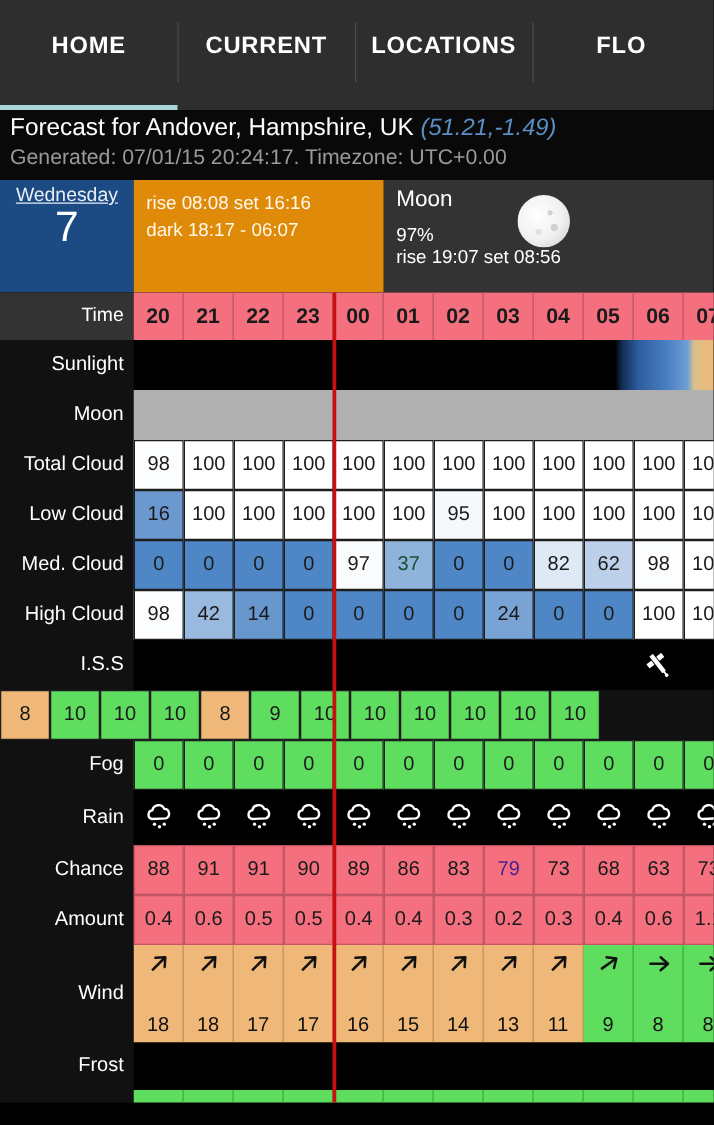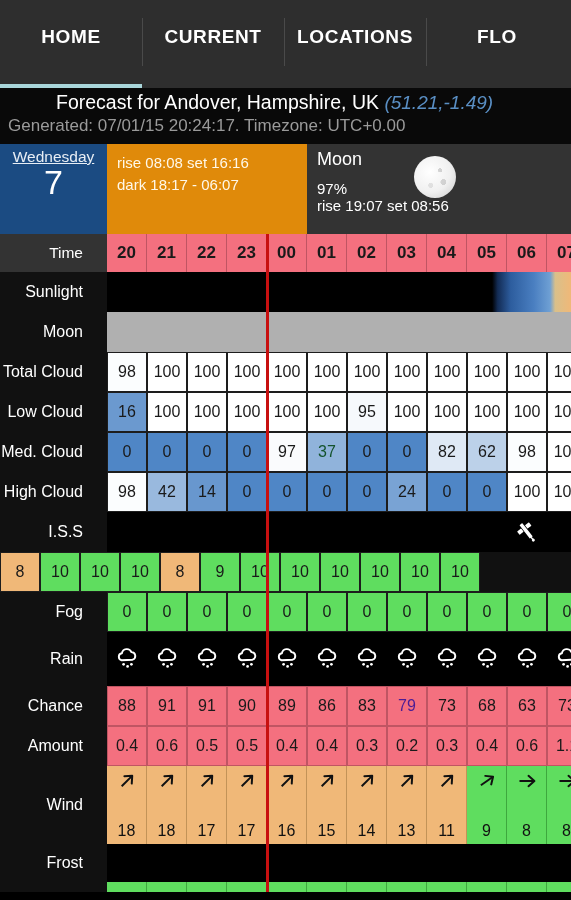--- a/index.html
+++ b/index.html
@@ -25,21 +25,21 @@
     content:""; position:absolute; left:0; top:18px;
     width:1px; height:48px; background:#4a4a4a;
   }
   .tab.active::after {
     content:""; position:absolute; left:0; right:0; bottom:0;
     height:4px; background:#a9d6da;
   }
 
   
   #titlebar { background:#090909; padding:3px 8px 6px 8px; height:56px; }
-  #fc-line { font-size:19.5px; white-space:nowrap;margin-left:48px; }
+  #fc-line { font-size:19.5px; white-space:nowrap; }
   #fc-title { color:#fff; }
   #fc-coords { color:#5a8fc4; font-style:italic; font-size:19px; }
   #fc-gen { color:#9a9a9a; font-size:17px; margin-top:2px; white-space:nowrap; }
 
   
   #infostrip { display:flex; height:90px; }
   #daybox {
     width:107px; background:#1b4b82;
     display:flex; flex-direction:column; align-items:center;
     justify-content:flex-start; padding-top:4px;
@@ -64,41 +64,41 @@
       radial-gradient(circle at 40% 70%, rgba(160,160,160,.25) 0 6%, rgba(0,0,0,0) 7%),
       radial-gradient(circle at 38% 38%, #ffffff 0%, #f0f0f0 55%, #c9c9c9 100%);
   }
 
   
   #grid { position:relative; background:#111; }
   .row { display:flex; position:relative; }
   .lbl {
     width:107px; flex:0 0 107px;
     display:flex; align-items:center; justify-content:flex-end;
-    padding-right:24px; font-size:16px; color:#fff; background:#111;
+    padding-right:8px; font-size:16px; color:#fff; background:#111;
   }
   .lbl.hdr { background:#333333; font-size:15.5px; }
   .cells { display:flex; flex:1; }
   .c {
     width:40px; flex:0 0 40px;
     display:flex; align-items:center; justify-content:center;
     font-size:16px; color:#1a1a1a;
     border-right:1px solid #222;
   }
 
   .row.time   { height:38px; }
   .row.time .c { background:#f4707f; color:#1a1a1a; font-weight:bold; font-size:17px; border-right:1px solid #c05563; }
   .row.bar    { height:40px; }
   .row.cloud  { height:40px; }
   .row.cloud .c { border:1px solid #1d1d1d; border-right:1px solid #1d1d1d; }
   .row.iss    { height:40px; }
   .row.vis    { height:40px; }
   .row.vis .c, .row.fog .c { border:1px solid #1d1d1d; }
   .row.fog    { height:40px; }
-  .row.rain   { height:54px; }
+  .row.rain   { height:44px; }
   .row.chance { height:40px; }
   .row.amount { height:40px; }
   .row.wind   { height:78px; }
   .row.frost  { height:38px; }
   .row.tail   { height:10px; }
 
   .blackcells { background:#000; }
   .row.bar .cells { background:#000; position:relative; }
 
   #sunbar { width:100%; height:100%; }

